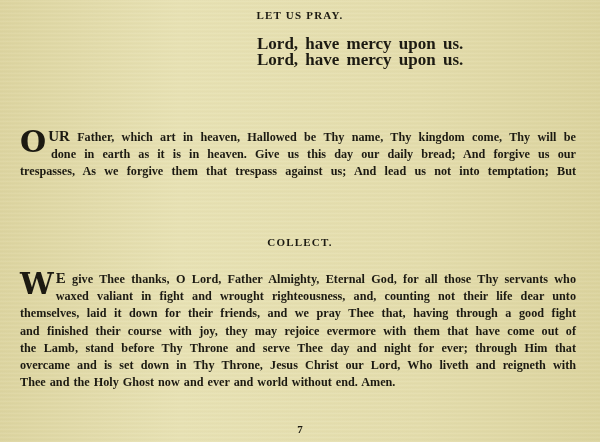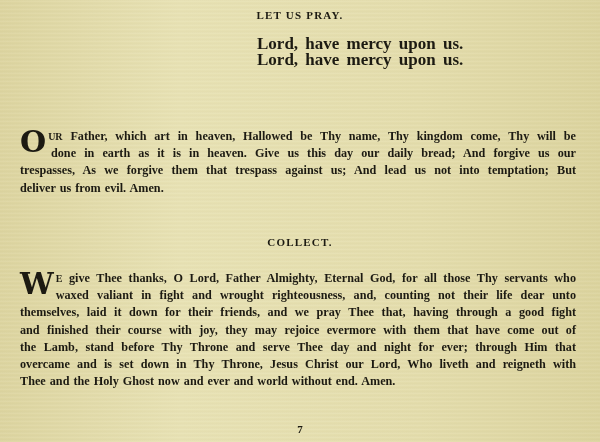--- a/index.html
+++ b/index.html
@@ -27,21 +27,21 @@
     font-size: 12.2px; line-height: 17.2px; font-weight: bold;
     text-align: justify; word-spacing: 1px;
   }
   .line { display: block; white-space: nowrap; text-align-last: justify; }
   .line.last { text-align-last: left; }
   .indent { padding-left: 31px; }
   .dropcap {
     float: left; font-size: 30px; line-height: 24px; font-weight: bold;
     margin-right: 2px; margin-top: 2px; font-family: "DejaVu Serif", serif;
   }
-  .smallcap { font-size: 10px; }
+  .smallcap { font-size: 15px; }
   .pagenum {
     position: absolute; left: 0; width: 600px; top: 423px; text-align: center;
     font-size: 11px; font-weight: bold;
   }
 </style>
 </head>
 <body>
 
 <div class="page">
 
@@ -50,21 +50,20 @@
   <div class="kyrie">
     <div>Lord, have mercy upon us.</div>
     <div>Lord, have mercy upon us.</div>
   </div>
 
   <div class="para" style="top:128px;">
     <span class="dropcap">O</span>
     <span class="line"><span class="smallcap">UR</span><span> Father, which art in heaven, Hallowed be Thy name, Thy kingdom come, Thy will be</span></span>
     <span class="line indent">done in earth as it is in heaven.  Give us this day our daily bread; And forgive us our</span>
     <span class="line">trespasses, As we forgive them that trespass against us; And lead us not into temptation; But</span>
-    <span class="line last">deliver us from evil.   Amen.</span>
   </div>
 
   <div class="heading" style="top:236px;">COLLECT.</div>
 
   <div class="para" style="top:270px;">
     <span class="dropcap">W</span>
     <span class="line"><span class="smallcap">E</span><span> give Thee thanks, O Lord, Father Almighty, Eternal God, for all those Thy servants who</span></span>
     <span class="line indent">waxed valiant in fight and wrought righteousness, and, counting not their life dear unto</span>
     <span class="line">themselves, laid it down for their friends, and we pray Thee that, having through a good fight</span>
     <span class="line">and finished their course with joy, they may rejoice evermore with them that have come out of</span>

